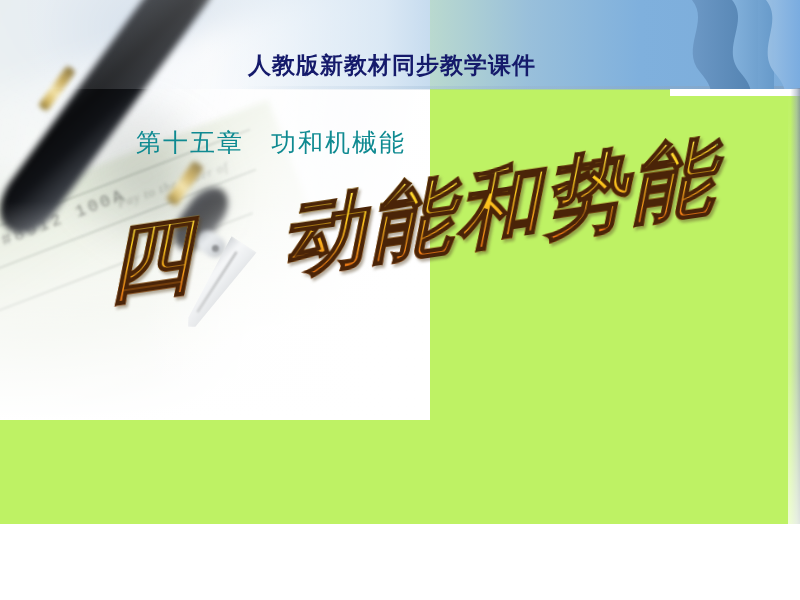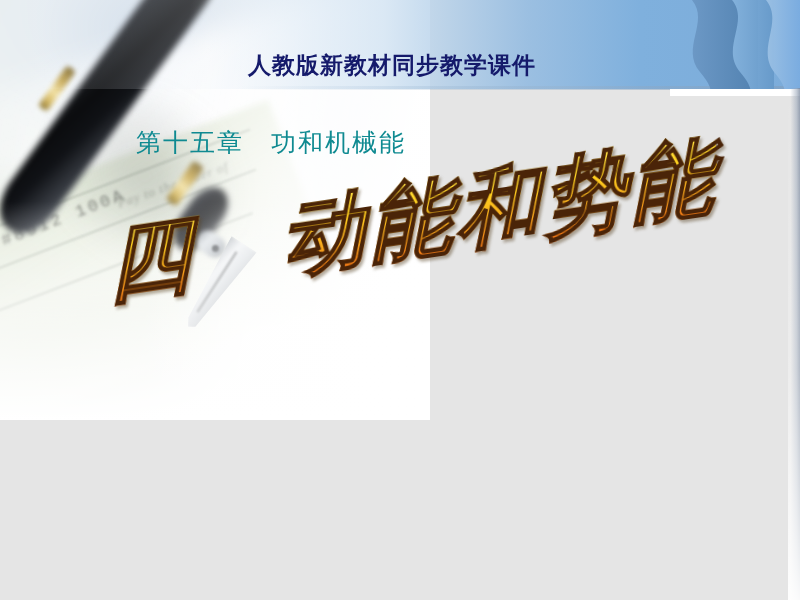--- a/index.html
+++ b/index.html
@@ -7,23 +7,23 @@
     padding: 0;
     background: #ffffff;
   }
   body {
     font-family: "Liberation Sans", sans-serif;
   }
 
   #slide {
     position: relative;
     width: 800px;
-    height: 600px;
+    height: 524px;
     overflow: hidden;
-    background: #e5e5e5;
+    background: #bef264;
   }
 
   
   .photo {
     position: absolute;
     left: 0;
     top: 0;
     width: 430px;
     height: 420px;
     overflow: hidden;

